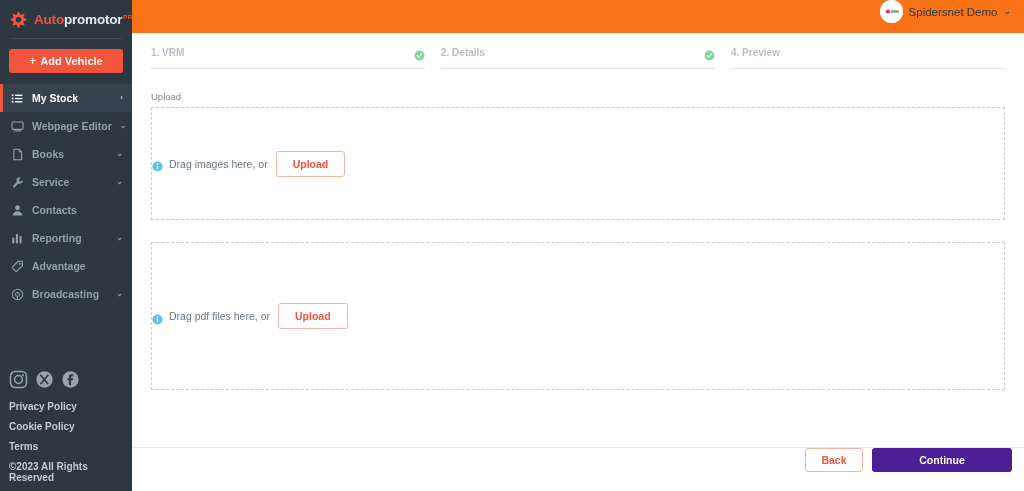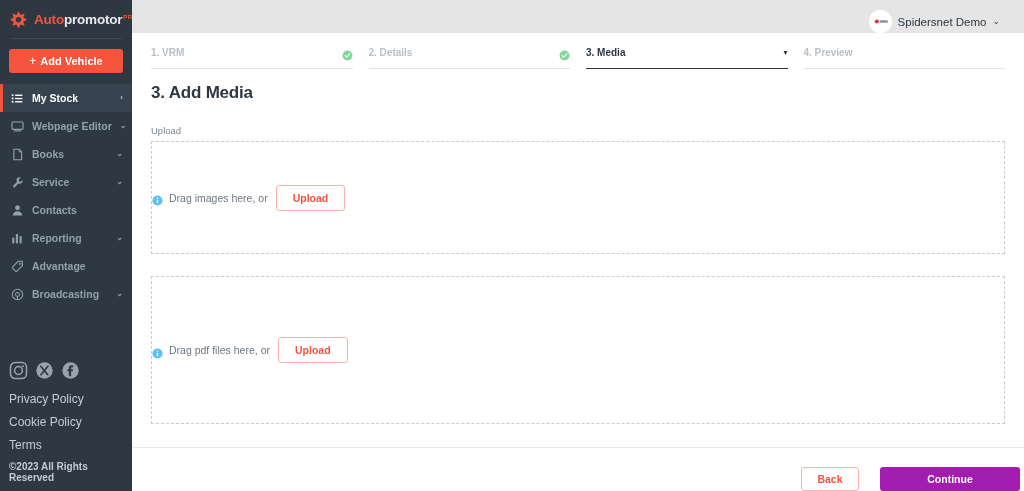--- a/index.html
+++ b/index.html
@@ -80,38 +80,38 @@
 
   .sidebar-footer {
     position: absolute; left: 0; bottom: 0; width: 100%;
     padding: 0 9px 8px 9px;
   }
   .social-row { display: flex; gap: 7px; padding: 8px 0 12px 0; }
   .social-icon {
     width: 19px; height: 19px; cursor: pointer;
   }
   .legal-link {
-    color: #c3ccd4; font-size: 12px; font-weight: 400;
+    color: #c3ccd4; font-size: 10px; font-weight: 700;
     margin-bottom: 9px; cursor: pointer; display: block;
   }
   .copyright {
     color: #c3ccd4; font-size: 10px; font-weight: 700;
   }
 
   
   .main {
     flex: 1 1 auto; height: 491px;
     display: flex; flex-direction: column;
     background: #ffffff;
     position: relative;
   }
   .topbar {
-    height: 33px; background: #e5e5e5;
-    display: flex; align-items: flex-end; justify-content: flex-end;
-    padding-right: 24px; flex: 0 0 33px;
+    height: 33px; background: #f97316;
+    display: flex; align-items: flex-start; justify-content: flex-end;
+    padding-right: 13px; flex: 0 0 33px;
   }
   .user-menu {
     display: flex; align-items: center; gap: 6px; cursor: pointer;
   }
   .avatar {
     width: 23px; height: 23px; border-radius: 50%;
     background: #ffffff;
     display: flex; align-items: center; justify-content: center;
     overflow: hidden;
   }
@@ -170,33 +170,33 @@
     border: 1px solid #f7b3a6; background: #ffffff;
     color: #f4543c; font-family: "Liberation Sans", sans-serif;
     font-size: 10.5px; font-weight: 700;
     border-radius: 3px; padding: 6px 16px;
     cursor: pointer; margin-left: 2px;
   }
 
   .footer-bar {
     flex: 0 0 44px; height: 44px;
     border-top: 1px solid #e6e9ec;
-    display: flex; align-items: flex-end; justify-content: flex-end;
-    padding-right: 4px; gap: 21px;
+    display: flex; align-items: flex-start; justify-content: flex-end;
+    padding-right: 12px; gap: 9px;
     background: #ffffff;
   }
   .btn-back {
     border: 1px solid #f7b3a6; background: #ffffff;
     color: #f4543c; font-family: "Liberation Sans", sans-serif;
     font-size: 10.5px; font-weight: 700;
     border-radius: 3px;
     width: 58px; height: 24px; cursor: pointer;
   }
   .btn-continue {
-    border: none; background: #a21caf; color: #ffffff;
+    border: none; background: #4c1d95; color: #ffffff;
     font-family: "Liberation Sans", sans-serif;
     font-size: 10.5px; font-weight: 700;
     border-radius: 3px;
     width: 140px; height: 24px; cursor: pointer;
   }
 </style>
 </head>
 <body>
 
 <div class="app">
@@ -386,34 +386,28 @@
           <span class="step-label">2. Details</span>
           <span class="check-icon">
             <svg viewBox="0 0 16 16" width="11" height="11">
               <circle cx="8" cy="8" r="7.2" fill="#7fd89b"></circle>
               <path d="M4.6 8.2 L6.9 10.5 L11.4 5.7" fill="none" stroke="#ffffff" stroke-width="1.7" stroke-linecap="round" stroke-linejoin="round"></path>
             </svg>
           </span>
           <span class="step-rule"></span>
         </div>
 
-        <div class="step active">
-          <span class="step-label">3. Media</span>
-          <span class="step-caret">▾</span>
-          <span class="step-rule"></span>
-        </div>
 
         <div class="step">
           <span class="step-label">4. Preview</span>
           <span class="step-rule"></span>
         </div>
 
       </div>
 
-      <h1 class="page-title">3. Add Media</h1>
 
       <div class="field-label">Upload</div>
 
       <div class="dropzone">
         <div class="drop-inner">
           <span class="info-icon">
             <svg viewBox="0 0 16 16" width="11" height="11">
               <circle cx="8" cy="8" r="7.4" fill="#5ec1ef"></circle>
               <rect x="7.1" y="6.6" width="1.8" height="5.1" rx="0.9" fill="#ffffff"></rect>
               <circle cx="8" cy="4.5" r="1.05" fill="#ffffff"></circle>

